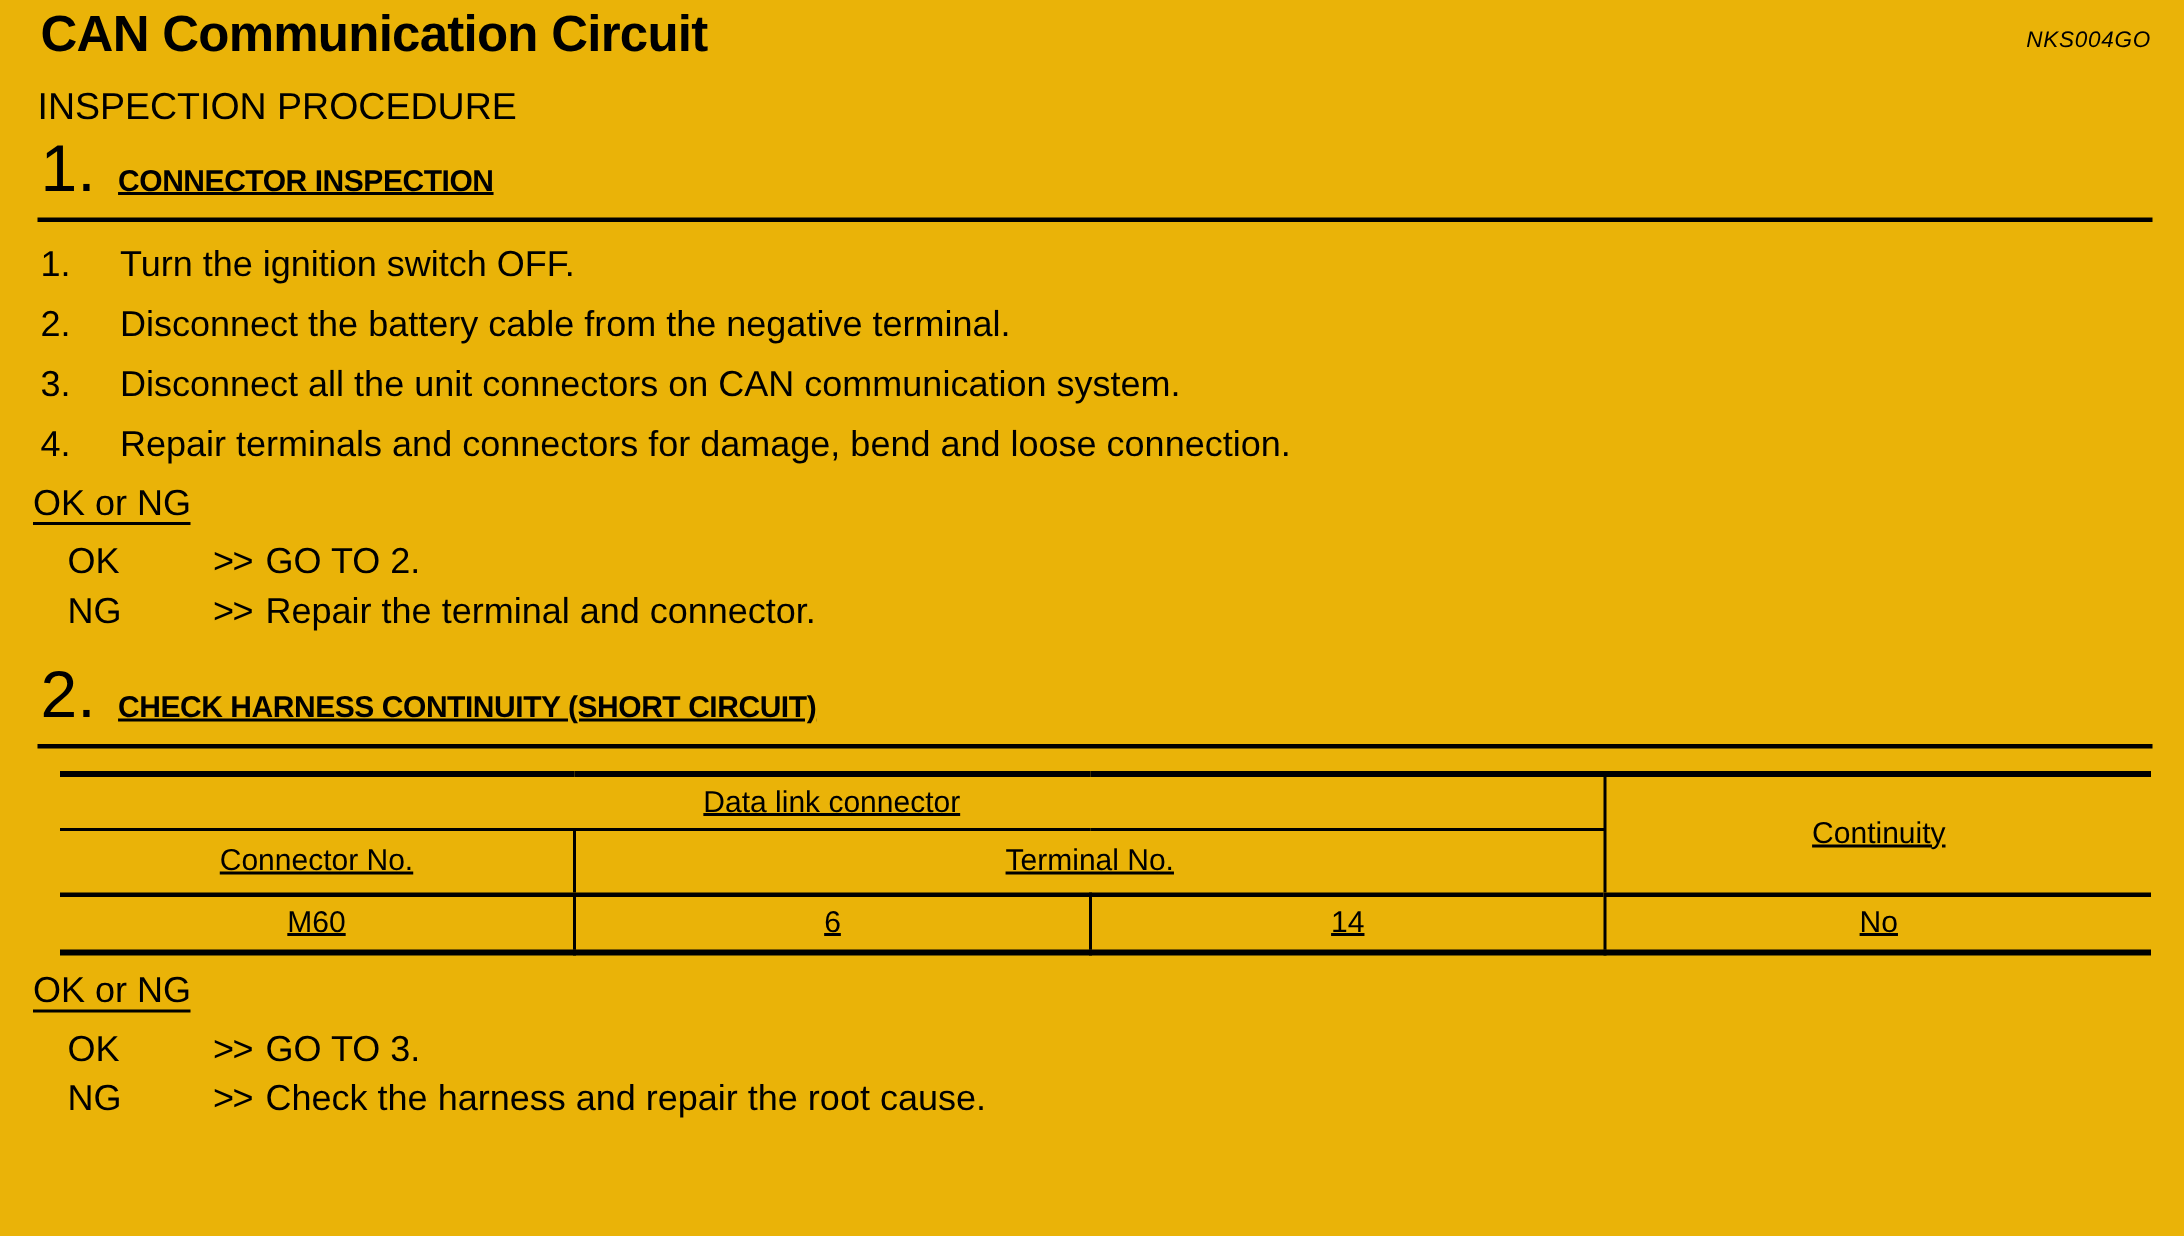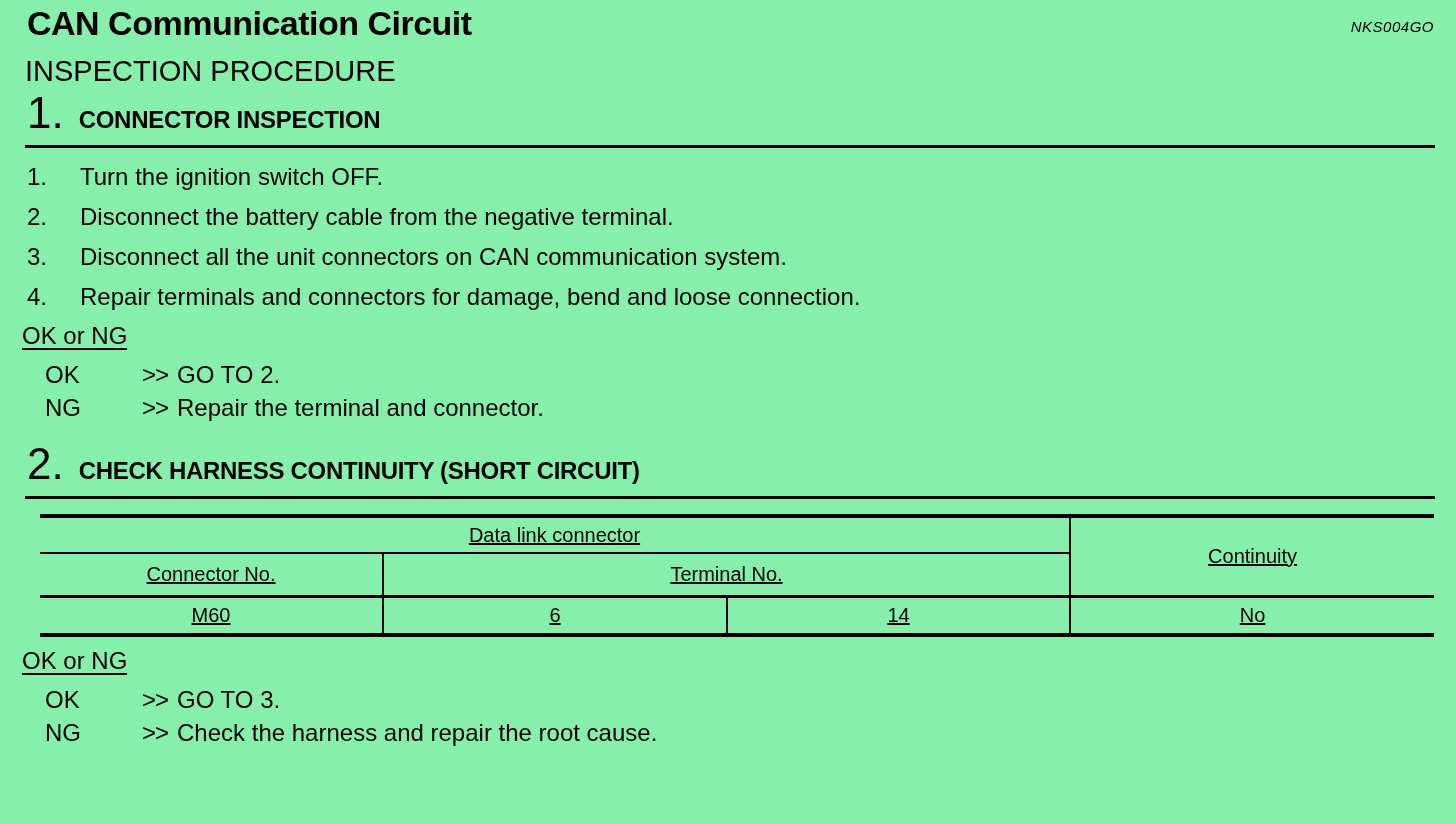--- a/index.html
+++ b/index.html
@@ -1,20 +1,20 @@
 <!DOCTYPE html>
 <html><head>
 <meta charset="utf-8">
 <style>
   html, body { margin: 0; padding: 0; background: #ffffff; }
   .page {
     position: relative;
     width: 1456px;
     height: 824px;
-    background: #86efac;
+    background: #eab308;
     color: #000000;
     font-family: "Liberation Sans", sans-serif;
     overflow: hidden;
   }
   
   .title-row {
     display: flex;
     justify-content: space-between;
     align-items: flex-start;
     margin: 5px 22px 0 27px;
@@ -25,41 +25,42 @@
     line-height: 36px;
     letter-spacing: -0.5px;
   }
   .doc-code {
     font-size: 15px;
     font-style: italic;
     margin-top: 13px;
     letter-spacing: 0.5px;
   }
   .subtitle {
-    font-size: 29px;
+    font-size: 25px;
     font-weight: normal;
     line-height: 31px;
     margin: 15px 0 0 25px;
   }
   
   .step-heading {
     display: flex;
     align-items: baseline;
     margin-left: 27px;
   }
   .step-heading .step-num {
     font-size: 44px;
     font-weight: normal;
     line-height: 46px;
   }
   .step-heading .step-label {
-    font-size: 24px;
+    font-size: 20px;
     font-weight: bold;
     margin-left: 15px;
     letter-spacing: -0.3px;
+    text-decoration: underline;
   }
   .h1-block { margin-top: 3px; }
   .h2-block { margin-top: 20px; }
   .rule {
     border: none;
     border-top: 3px solid #000;
     margin: 9px 21px 0 25px;
     height: 0;
   }
   

